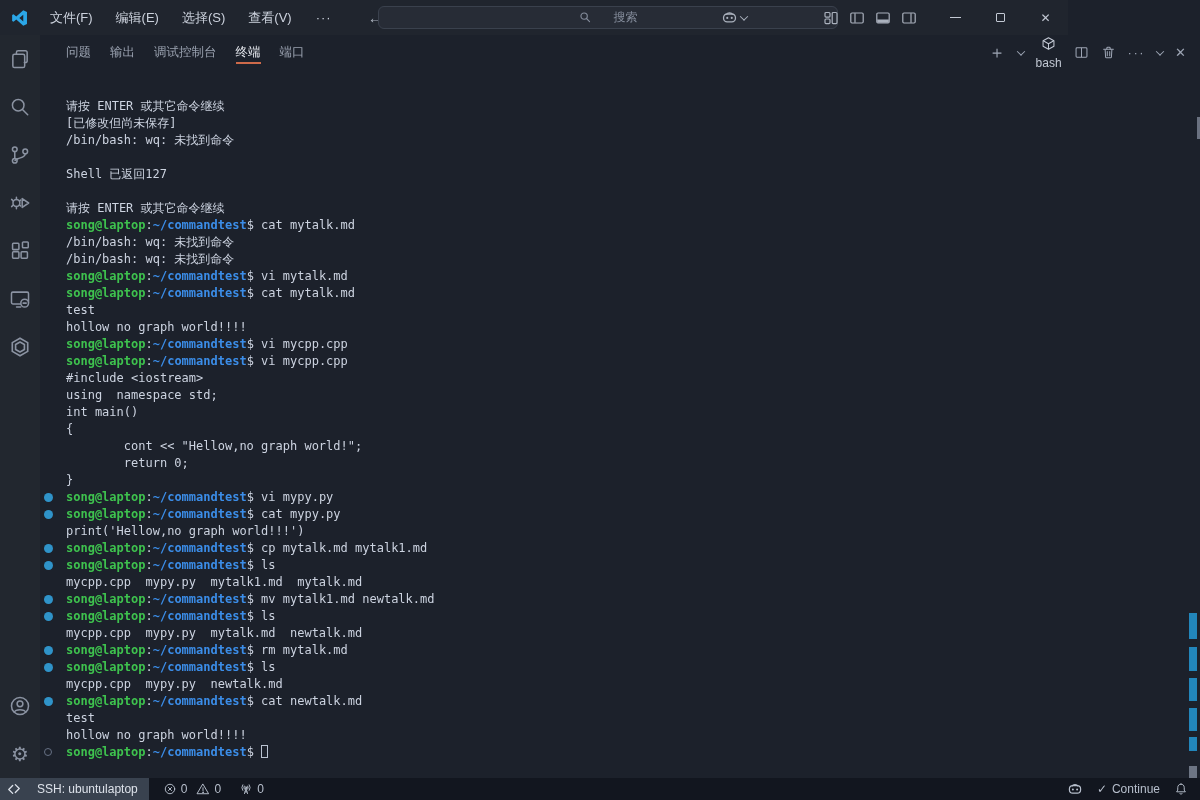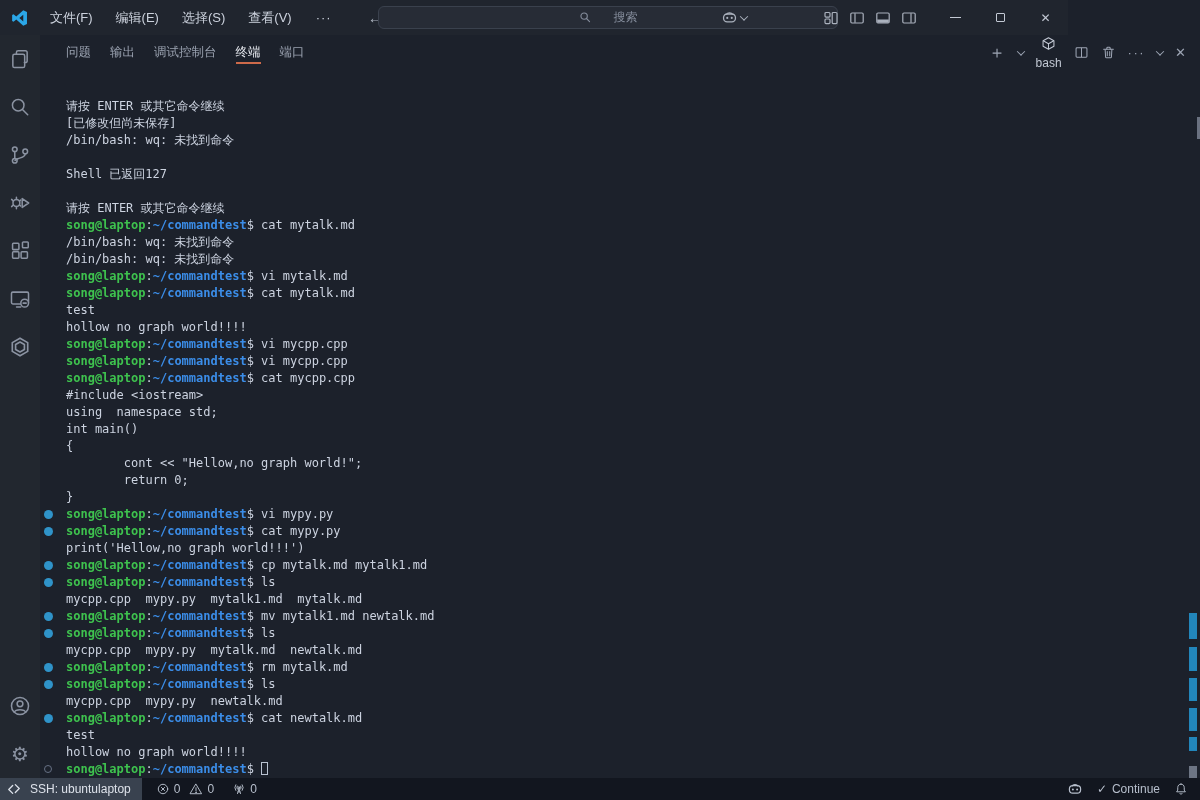--- a/index.html
+++ b/index.html
@@ -58,21 +58,21 @@
   .deco.ring{width:8px;height:8px;border:1.4px solid #667084;background:transparent;}
   .cursor{display:inline-block;width:7px;height:13px;border:1px solid #b9c2d0;vertical-align:-2px;}
 
   
   .ruler{position:absolute;right:0;top:35px;width:16px;bottom:22px;z-index:6;pointer-events:none;}
   .mark{position:absolute;left:5px;width:8px;}
   .sthumb{position:absolute;right:0;top:117px;width:3px;height:22px;background:#6a7180;z-index:7;}
 
   
   .statusbar{position:absolute;left:0;bottom:0;width:1200px;height:22px;background:var(--status-bg);display:flex;align-items:center;font-size:12px;color:#c2c8d4;z-index:8;}
-  .remote{height:22px;background:#39424f;display:flex;align-items:center;gap:9px;padding:0 11px 0 7px;color:#dde2ea;}
+  .remote{height:22px;background:#39424f;display:flex;align-items:center;gap:16px;padding:0 11px 0 7px;color:#dde2ea;}
   .sb-item{display:flex;align-items:center;gap:4px;margin-left:14px;color:#b7bfcc;}
   .sb-right{margin-left:auto;display:flex;align-items:center;gap:14px;margin-right:12px;color:#b7bfcc;}
   .cont{display:flex;align-items:center;gap:5px;}
   svg.ic{display:block;}
 </style>
 </head>
 <body>
 
 <div class="titlebar">
   <svg class="logo ic" viewBox="0 0 16 16">
@@ -243,21 +243,20 @@
       <div class="t-line"><span class="tw">请按 ENTER 或其它命令继续</span></div>
       <div class="t-line"><span class="tg">song@laptop</span><span class="tw">:</span><span class="tb">~/commandtest</span><span class="tw">$ cat mytalk.md</span></div>
       <div class="t-line"><span class="tw">/bin/bash: wq: 未找到命令</span></div>
       <div class="t-line"><span class="tw">/bin/bash: wq: 未找到命令</span></div>
       <div class="t-line"><span class="tg">song@laptop</span><span class="tw">:</span><span class="tb">~/commandtest</span><span class="tw">$ vi mytalk.md</span></div>
       <div class="t-line"><span class="tg">song@laptop</span><span class="tw">:</span><span class="tb">~/commandtest</span><span class="tw">$ cat mytalk.md</span></div>
       <div class="t-line"><span class="tw">test</span></div>
       <div class="t-line"><span class="tw">hollow no graph world!!!!</span></div>
       <div class="t-line"><span class="tg">song@laptop</span><span class="tw">:</span><span class="tb">~/commandtest</span><span class="tw">$ vi mycpp.cpp</span></div>
       <div class="t-line"><span class="tg">song@laptop</span><span class="tw">:</span><span class="tb">~/commandtest</span><span class="tw">$ vi mycpp.cpp</span></div>
-      <div class="t-line"><span class="tg">song@laptop</span><span class="tw">:</span><span class="tb">~/commandtest</span><span class="tw">$ cat mycpp.cpp</span></div>
       <div class="t-line"><span class="tw">#include &lt;iostream&gt;</span></div>
       <div class="t-line"><span class="tw">using  namespace std;</span></div>
       <div class="t-line"><span class="tw">int main()</span></div>
       <div class="t-line"><span class="tw">{</span></div>
       <div class="t-line"><span class="tw">        cont &lt;&lt; "Hellow,no graph world!";</span></div>
       <div class="t-line"><span class="tw">        return 0;</span></div>
       <div class="t-line"><span class="tw">}</span></div>
       <div class="t-line"><span class="deco dot"></span><span class="tg">song@laptop</span><span class="tw">:</span><span class="tb">~/commandtest</span><span class="tw">$ vi mypy.py</span></div>
       <div class="t-line"><span class="deco dot"></span><span class="tg">song@laptop</span><span class="tw">:</span><span class="tb">~/commandtest</span><span class="tw">$ cat mypy.py</span></div>
       <div class="t-line"><span class="tw">print('Hellow,no graph world!!!')</span></div>

